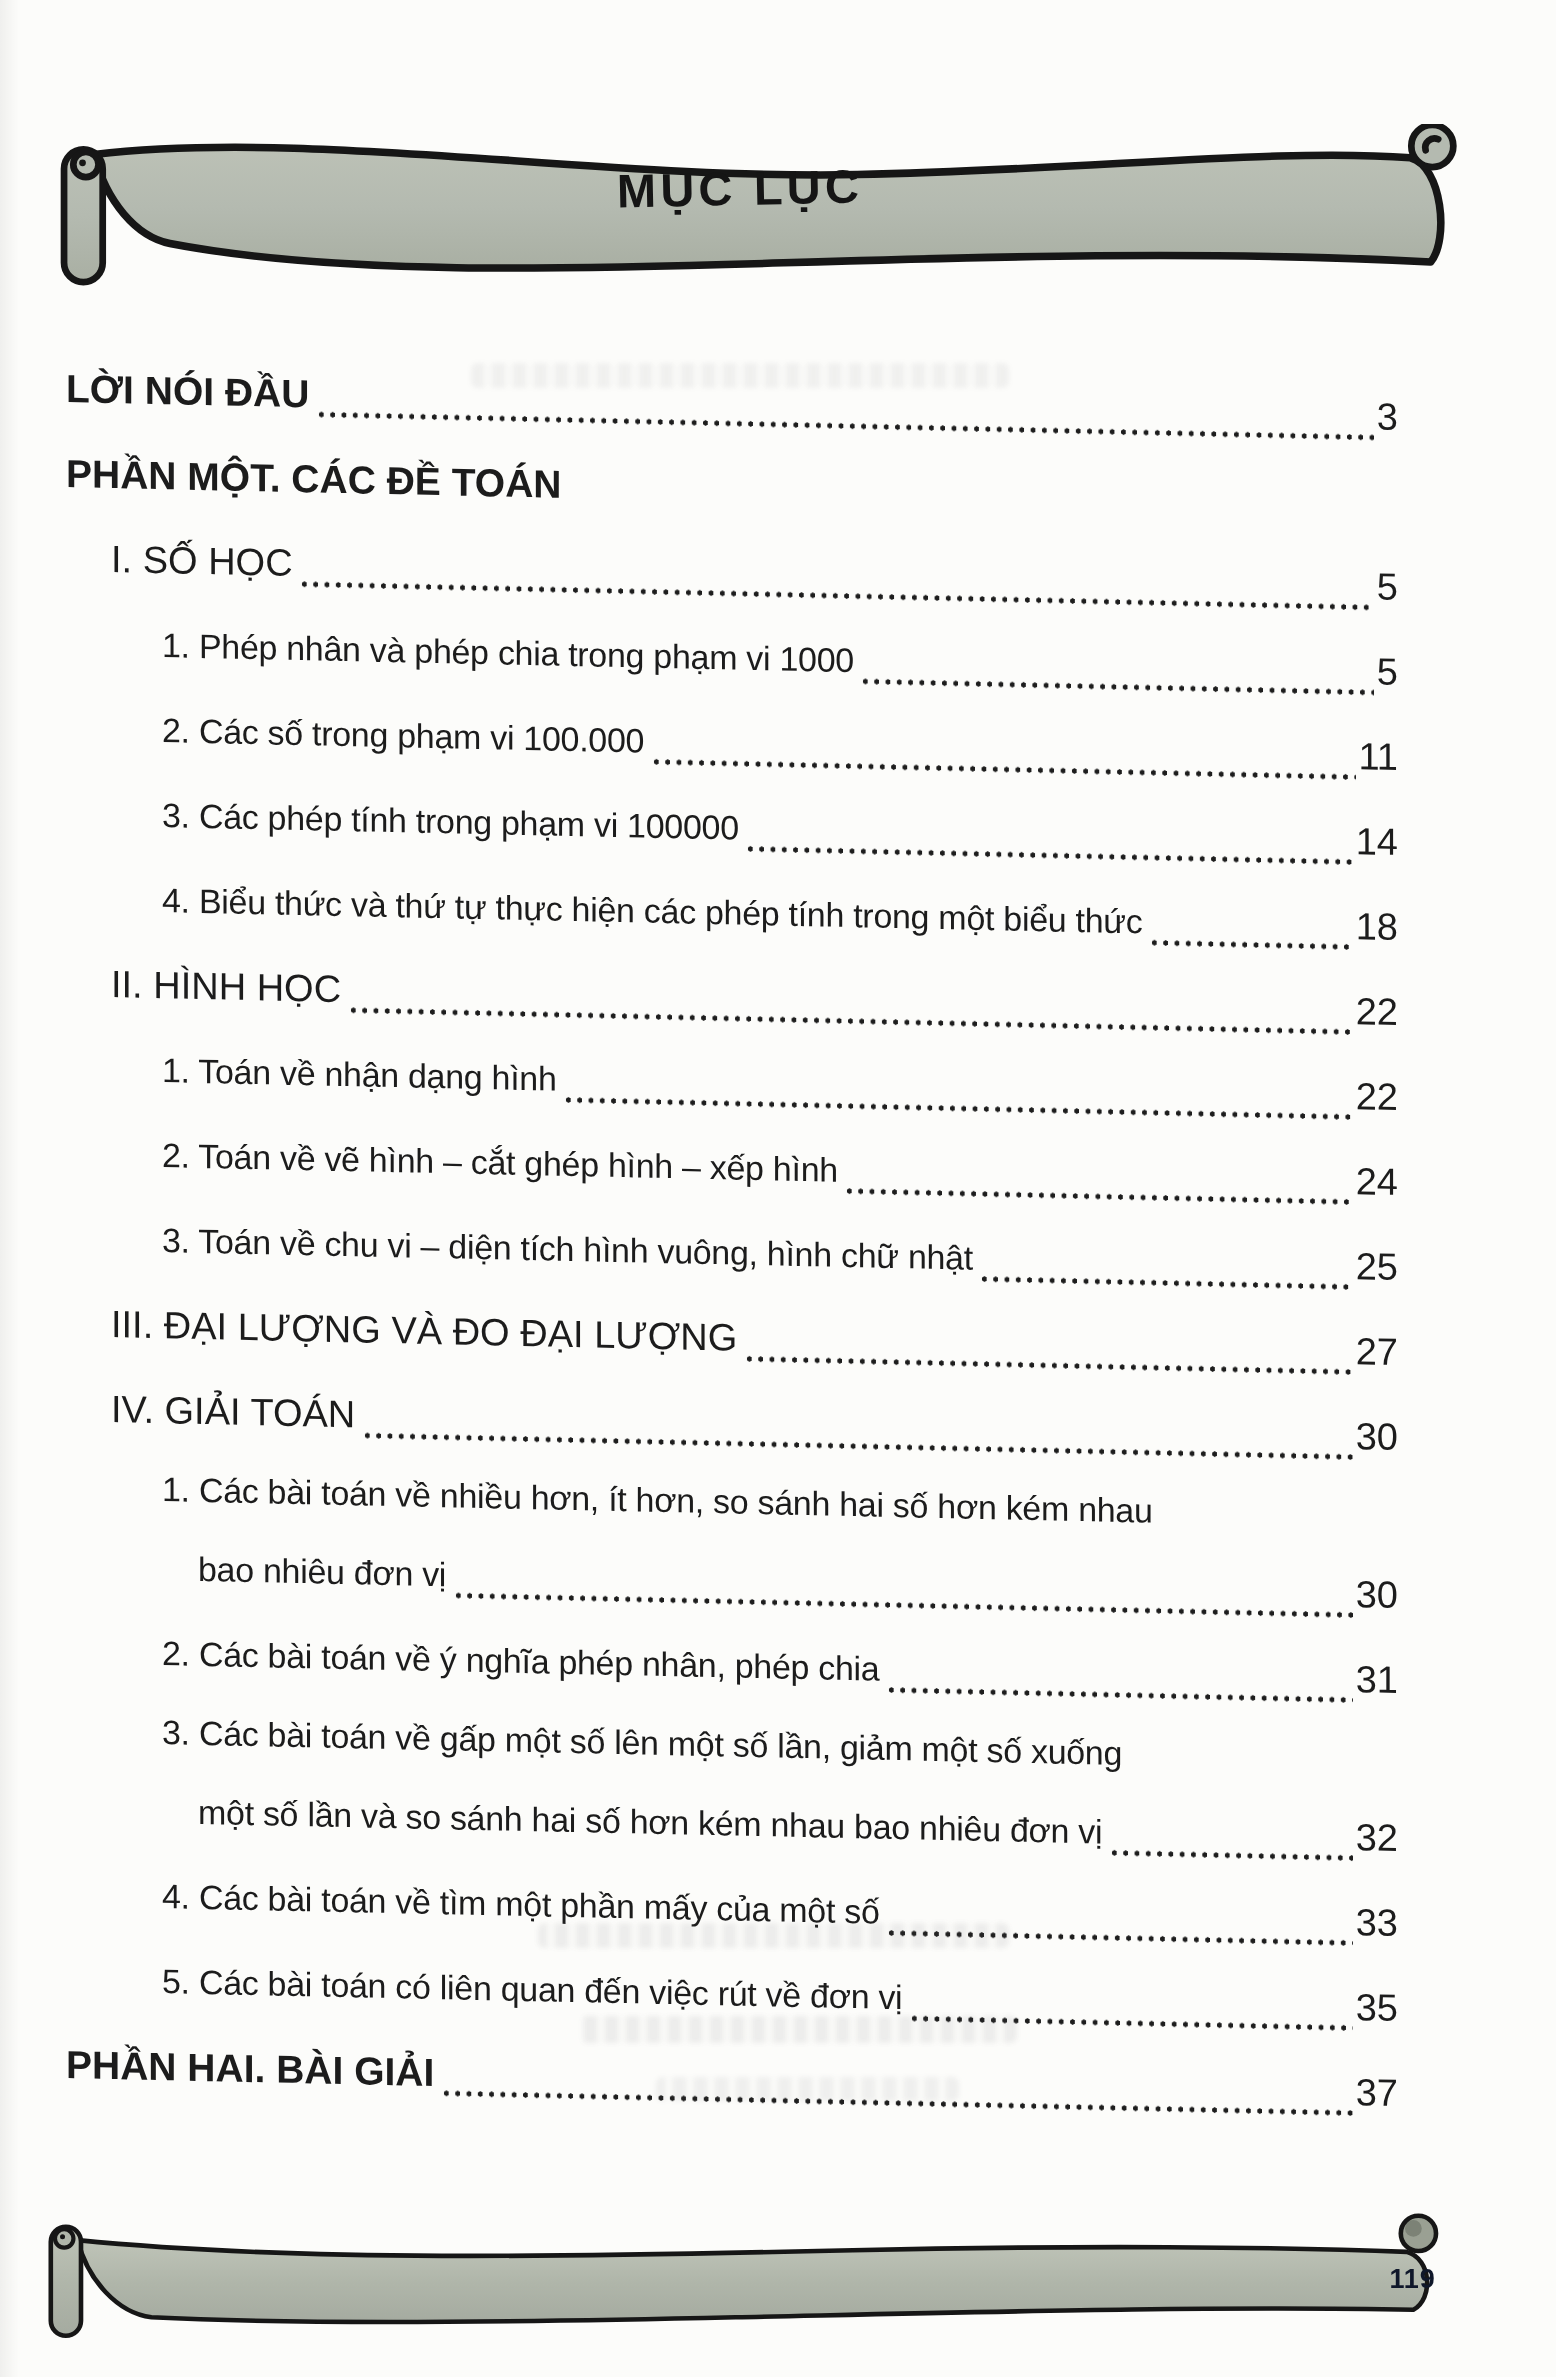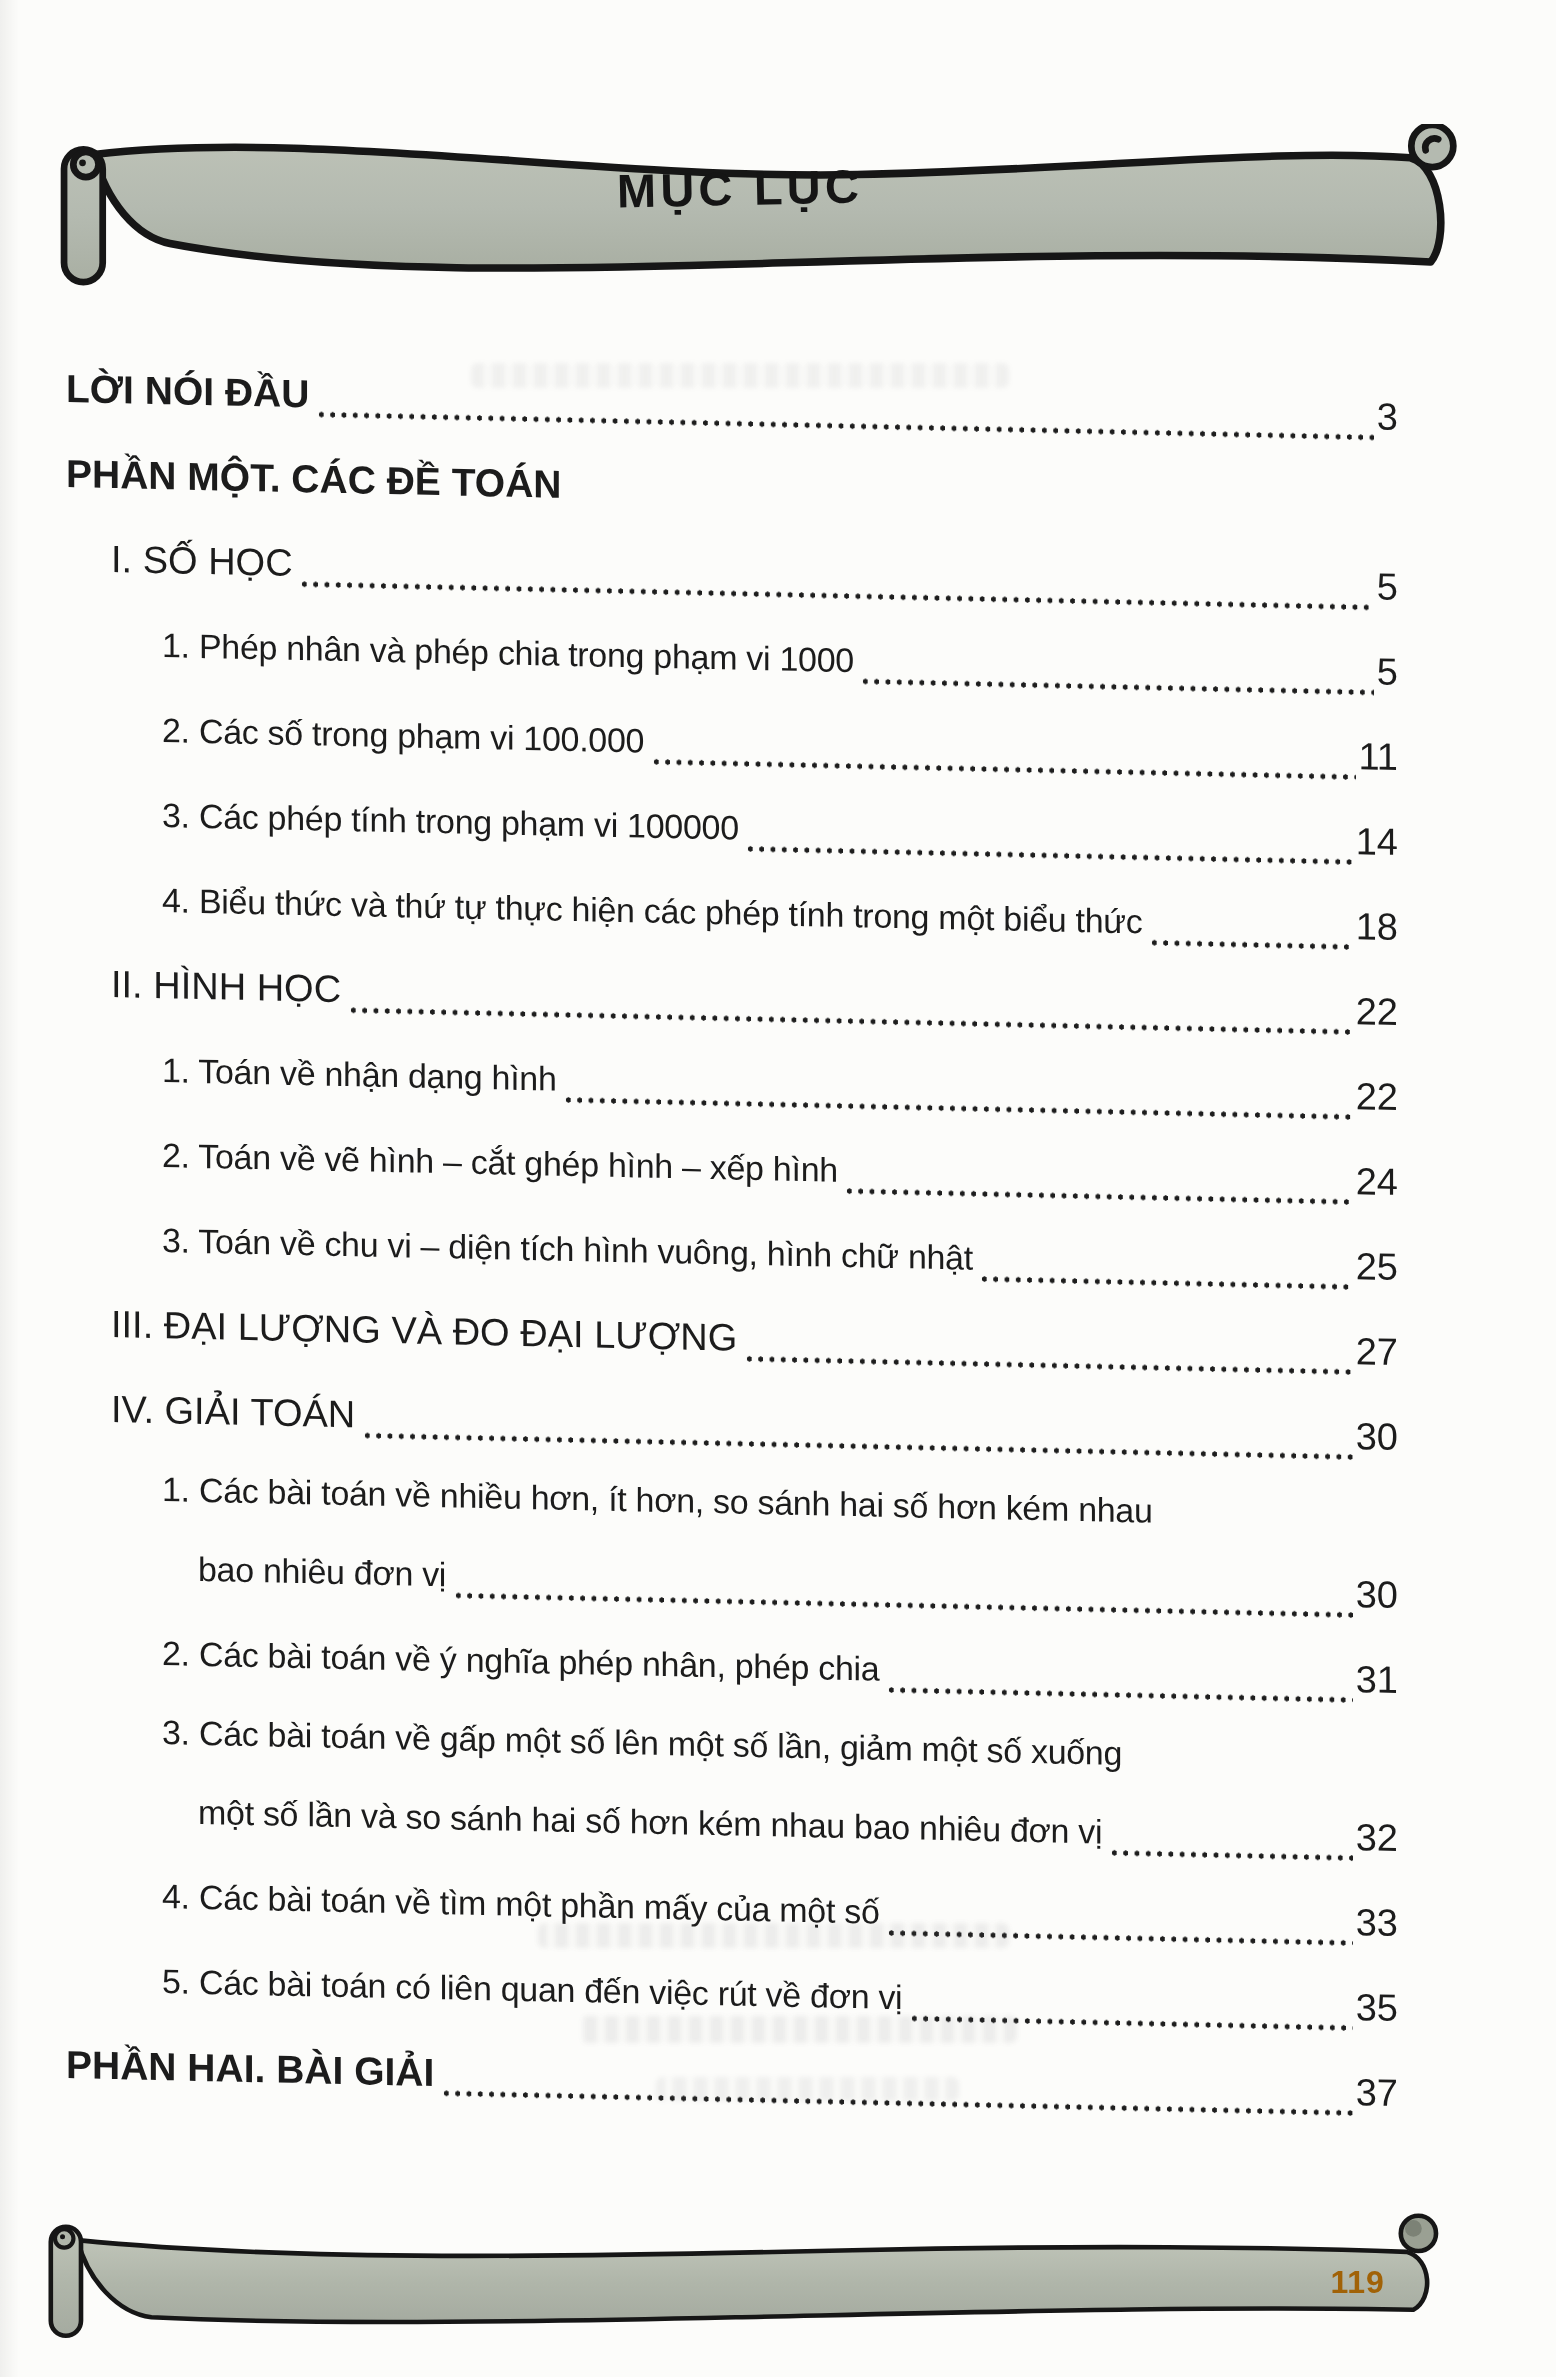--- a/index.html
+++ b/index.html
@@ -20,22 +20,22 @@
   .banner-top{position:absolute;left:59px;top:124px;width:1454px;height:181px;}
   .banner-top svg{position:absolute;left:0;top:0;width:100%;height:100%;}
   .banner-title{
     position:absolute;left:0;right:92px;top:37px;text-align:center;
     font-size:47px;font-weight:bold;letter-spacing:4.2px;
     transform:rotate(-1.2deg);color:#151515;
   }
   .banner-bottom{position:absolute;left:46px;top:2173px;width:1446px;height:172px;}
   .banner-bottom svg{position:absolute;left:0;top:0;width:100%;height:100%;}
   .page-num-badge{
-    position:absolute;left:1271px;top:91px;width:81px;text-align:center;
-    font-size:32px;font-weight:bold;color:#a16207;letter-spacing:0.8px;
+    position:absolute;left:1326px;top:91px;width:81px;text-align:center;
+    font-size:27px;font-weight:bold;color:#0f172a;letter-spacing:0.8px;
   }
 
   
   .toc{
     position:absolute;left:66px;top:346px;width:1332px;
     transform:skewY(1.25deg);transform-origin:0 0;
   }
   .row{height:85px;display:flex;align-items:center;white-space:nowrap;}
   .row.tight{height:73px;}
   .lbl{flex:0 0 auto;font-size:34px;letter-spacing:-0.3px;}

